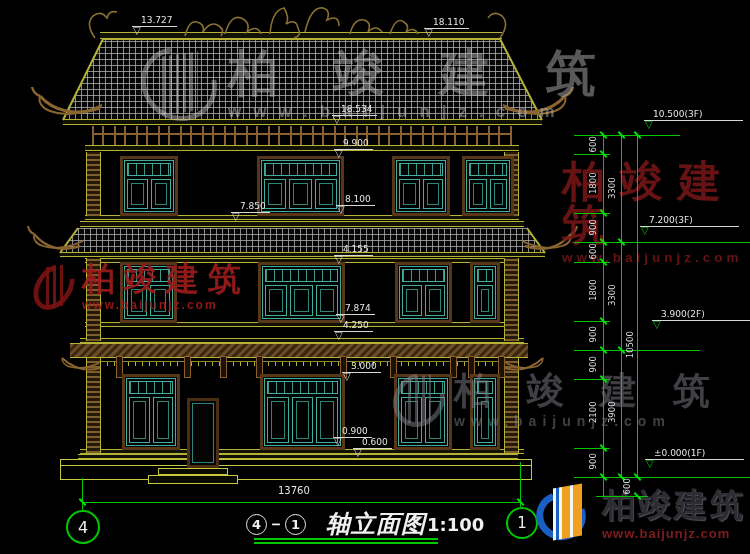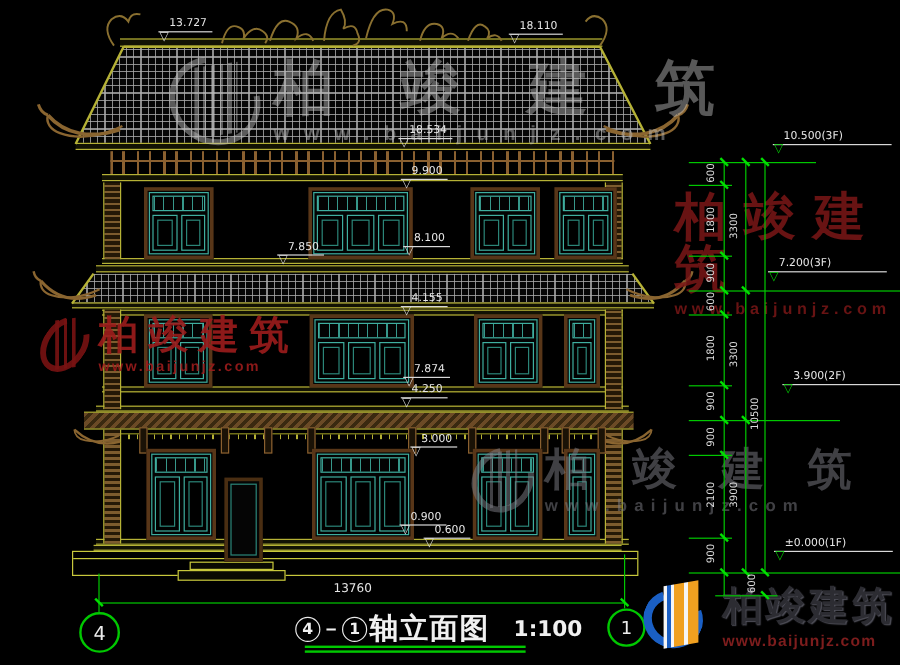--- a/index.html
+++ b/index.html
@@ -42,22 +42,22 @@
   .tick{position:absolute;width:9px;height:2px;background:#00e000;transform:rotate(45deg);z-index:31;}
   .dimv{position:absolute;color:#dcdcdc;font-size:8.5px;line-height:1;white-space:nowrap;
         transform:rotate(-90deg);transform-origin:center;z-index:40;}
   .bub{position:absolute;border:2px solid #00c800;border-radius:50%;color:#ececec;
        display:flex;align-items:center;justify-content:center;background:#000;z-index:45;}
   
   .titleblock{position:absolute;left:246px;top:508px;display:flex;align-items:center;color:#f0f0f0;z-index:46;}
   .tcirc{width:21px;height:21px;border:1.5px solid #e8e8e8;border-radius:50%;display:inline-flex;
          align-items:center;justify-content:center;font-size:13px;font-weight:bold;box-sizing:border-box;}
   .tdash{font-size:16px;font-weight:bold;margin:0 1px;}
-  .tmain{font-size:24px;font-weight:bold;letter-spacing:1px;margin-left:2px;font-family:sans-serif;}
-  .tscale{font-size:18px;font-weight:bold;margin-left:20px;}
+  .tmain{font-size:24px;font-weight:bold;letter-spacing:1px;margin-left:20px;font-family:sans-serif;font-style:italic;}
+  .tscale{font-size:18px;font-weight:bold;margin-left:1px;}
   .tuline{position:absolute;background:#00c800;height:2px;z-index:46;}
   
   .wm{position:absolute;display:flex;gap:10px;pointer-events:none;z-index:25;font-family:sans-serif;}
   .wm .chars{font-weight:bold;line-height:1;}
   .wm .url{font-weight:bold;}
   .wm-logo{position:relative;flex:none;}
   .wm-logo .swirl{position:absolute;inset:0;border:5px solid currentColor;border-radius:50%;
         border-top-color:transparent;transform:rotate(35deg);box-sizing:border-box;}
   .wm-logo .bars{position:absolute;left:28%;top:8%;width:46%;height:82%;
         background:repeating-linear-gradient(90deg,currentColor 0 3px,transparent 3px 7px);transform:skewY(-8deg);}

